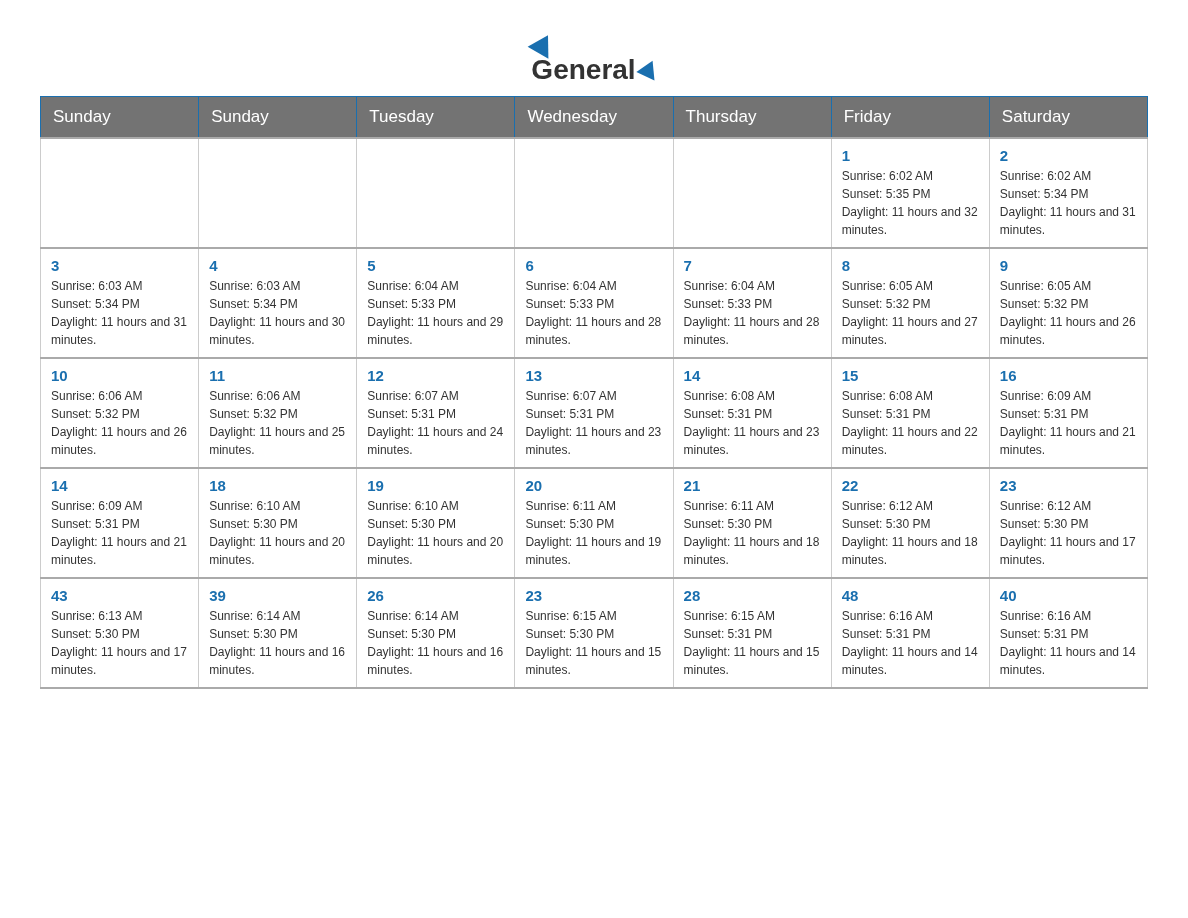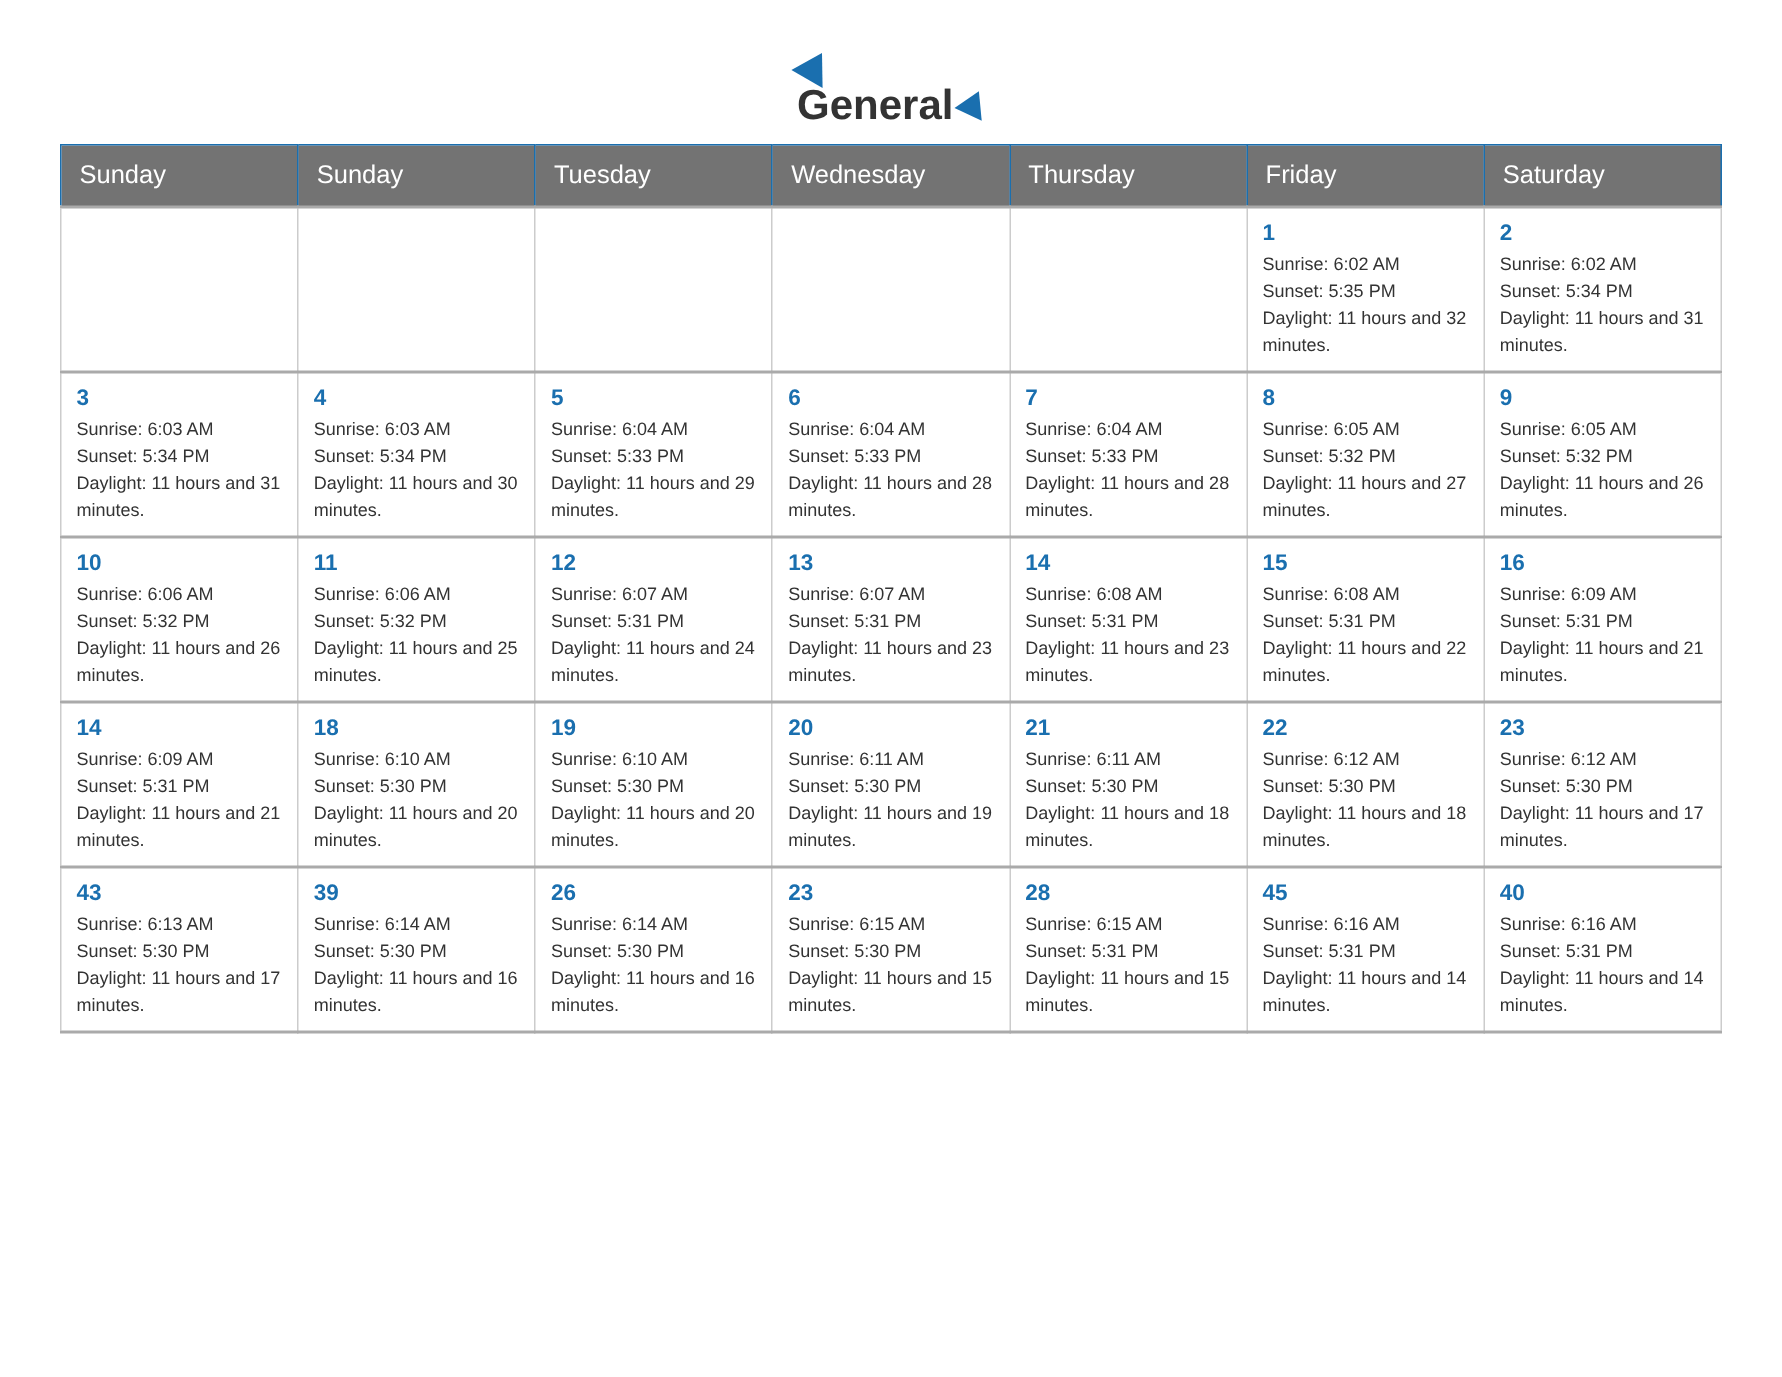--- a/index.html
+++ b/index.html
@@ -308,21 +308,21 @@
 Sunset: 5:30 PM
 Daylight: 11 hours and 15 minutes.</div>
         </td>
         <td>
           <span class="day-number">28</span>
           <div class="day-info" style="white-space: pre-line;">Sunrise: 6:15 AM
 Sunset: 5:31 PM
 Daylight: 11 hours and 15 minutes.</div>
         </td>
         <td>
-          <span class="day-number">45</span>
+          <span class="day-number">48</span>
           <div class="day-info" style="white-space: pre-line;">Sunrise: 6:16 AM
 Sunset: 5:31 PM
 Daylight: 11 hours and 14 minutes.</div>
         </td>
         <td>
           <span class="day-number">40</span>
           <div class="day-info" style="white-space: pre-line;">Sunrise: 6:16 AM
 Sunset: 5:31 PM
 Daylight: 11 hours and 14 minutes.</div>
         </td>

